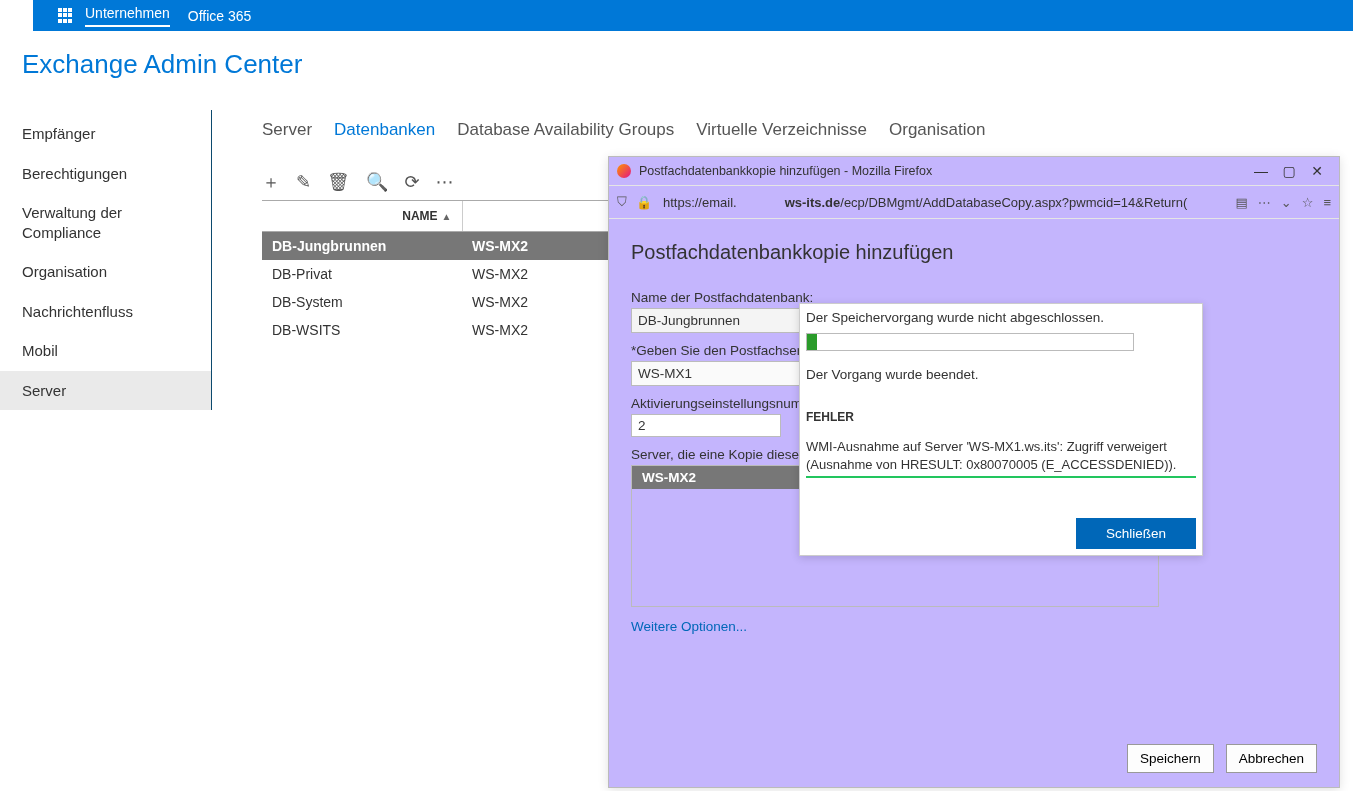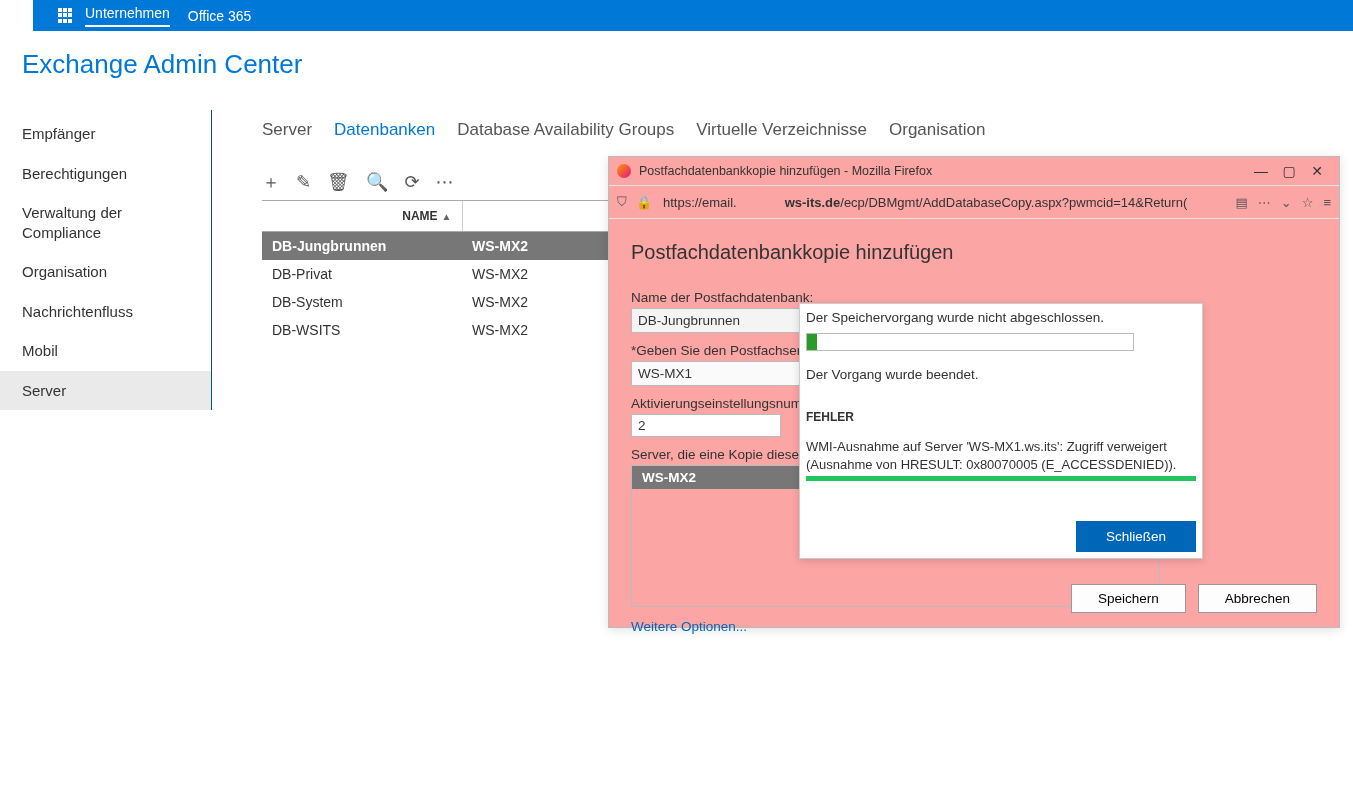--- a/index.html
+++ b/index.html
@@ -30,51 +30,51 @@
 
   table.data { border-collapse:collapse; width:600px; }
   table.data th { text-align:right; font-size:12px; font-weight:600; color:#333; border-top:1px solid #aaa; border-bottom:1px solid #aaa; padding:8px 10px; }
   table.data th.name { width:200px; }
   table.data th .arrow { font-size:10px; margin-left:4px; color:#666; }
   table.data td { padding:6px 10px; font-size:14px; color:#333; }
   table.data tr.selected td { background:#777; color:#fff; font-weight:600; }
   .colsep { border-left:1px solid #ccc; }
 
   
-  .ffwin { position:absolute; left:608px; top:156px; width:732px; height:472px; background:#fca5a5; border:1px solid #bbb; box-shadow:0 2px 10px rgba(0,0,0,.12); }
+  .ffwin { position:absolute; left:608px; top:156px; width:732px; height:632px; background:#c4b5fd; border:1px solid #bbb; box-shadow:0 2px 10px rgba(0,0,0,.12); }
   .ff-titlebar { height:28px; display:flex; align-items:center; padding:0 8px; font-size:12.5px; color:#333; }
   .ff-titlebar .ffico { width:14px; height:14px; border-radius:50%; background:linear-gradient(135deg,#ff9500,#e31587); margin-right:8px; }
   .ff-titlebar .spacer { flex:1; }
   .ff-titlebar .winbtn { width:28px; text-align:center; font-size:14px; cursor:pointer; }
   .ff-addr { height:34px; border-top:1px solid #e5e5e5; border-bottom:1px solid #e5e5e5; display:flex; align-items:center; padding:0 8px; gap:10px; font-size:13px; color:#555; }
   .ff-addr .url { flex:1; white-space:nowrap; overflow:hidden; text-overflow:ellipsis; font-size:13px; color:#333; }
   .ff-addr .url .bold { font-weight:600;margin-left:48px; }
   .ff-addr .ic { cursor:pointer; }
 
   .ff-body { padding:18px 22px 0 22px; position:relative; height:calc(100% - 28px - 34px); }
   .ff-body h2 { font-weight:400; font-size:20px; margin:4px 0 26px 0; color:#333; }
   .lbl { font-size:13.5px; color:#333; margin-bottom:3px; }
   .ro-field { background:#f4f4f4; border:1px solid #bbb; padding:4px 6px; font-size:13.5px; width:528px; margin-bottom:10px; color:#333; }
   .field { background:#fafafa; border:1px solid #bbb; padding:4px 6px; font-size:13.5px; width:528px; margin-bottom:10px; color:#333; }
   .num { background:#fff; border:1px solid #bbb; padding:3px 6px; font-size:13.5px; width:150px; margin-bottom:10px; }
   .serverlist { border:1px solid #bbb; width:528px; height:142px; }
   .serverlist .row { background:#777; color:#fff; font-size:13.5px; font-weight:600; padding:4px 10px; }
   .morelink { color:#0067b8; font-size:13.5px; margin-top:12px; display:inline-block; cursor:pointer; }
 
   .ff-footer { position:absolute; bottom:14px; right:22px; display:flex; gap:12px; }
-  .btn { border:1px solid #999; background:#fdfdfd; padding:6px 26px; font-size:13.5px; cursor:pointer; }
+  .btn { border:1px solid #999; background:#fdfdfd; padding:6px 12px; font-size:13.5px; cursor:pointer; }
 
   
   .errpop { position:absolute; left:190px; top:84px; width:404px; background:#fff; border:1px solid #ccc; box-shadow:0 2px 8px rgba(0,0,0,.15); padding:6px; }
   .errpop .msg { font-size:13.5px; color:#333; margin-bottom:8px; }
   .progress { width:328px; height:18px; border:1px solid #bbb; background:#fff; margin-bottom:16px; }
   .progress .bar { width:10px; height:100%; background:#2a9b2a; }
   .errpop .sub { font-size:13.5px; margin-bottom:28px; }
   .errpop .errhdr { font-weight:600; font-size:12px; margin-bottom:14px; }
-  .errpop .errtxt { font-size:13px; color:#333; border-bottom:5px solid #22c55e; padding-bottom:2px; margin-bottom:40px; line-height:1.4; }
+  .errpop .errtxt { font-size:13px; color:#333; border-bottom:2px solid #22c55e; padding-bottom:2px; margin-bottom:40px; line-height:1.4; }
   .bluebtn { background:#0067b8; color:#fff; border:none; padding:8px 30px; font-size:13.5px; cursor:pointer; float:right; }
 </style>
 </head>
 <body>
 
 <div class="topbar">
   <div class="waffle">
     <span></span>
       <span></span>
       <span></span>

